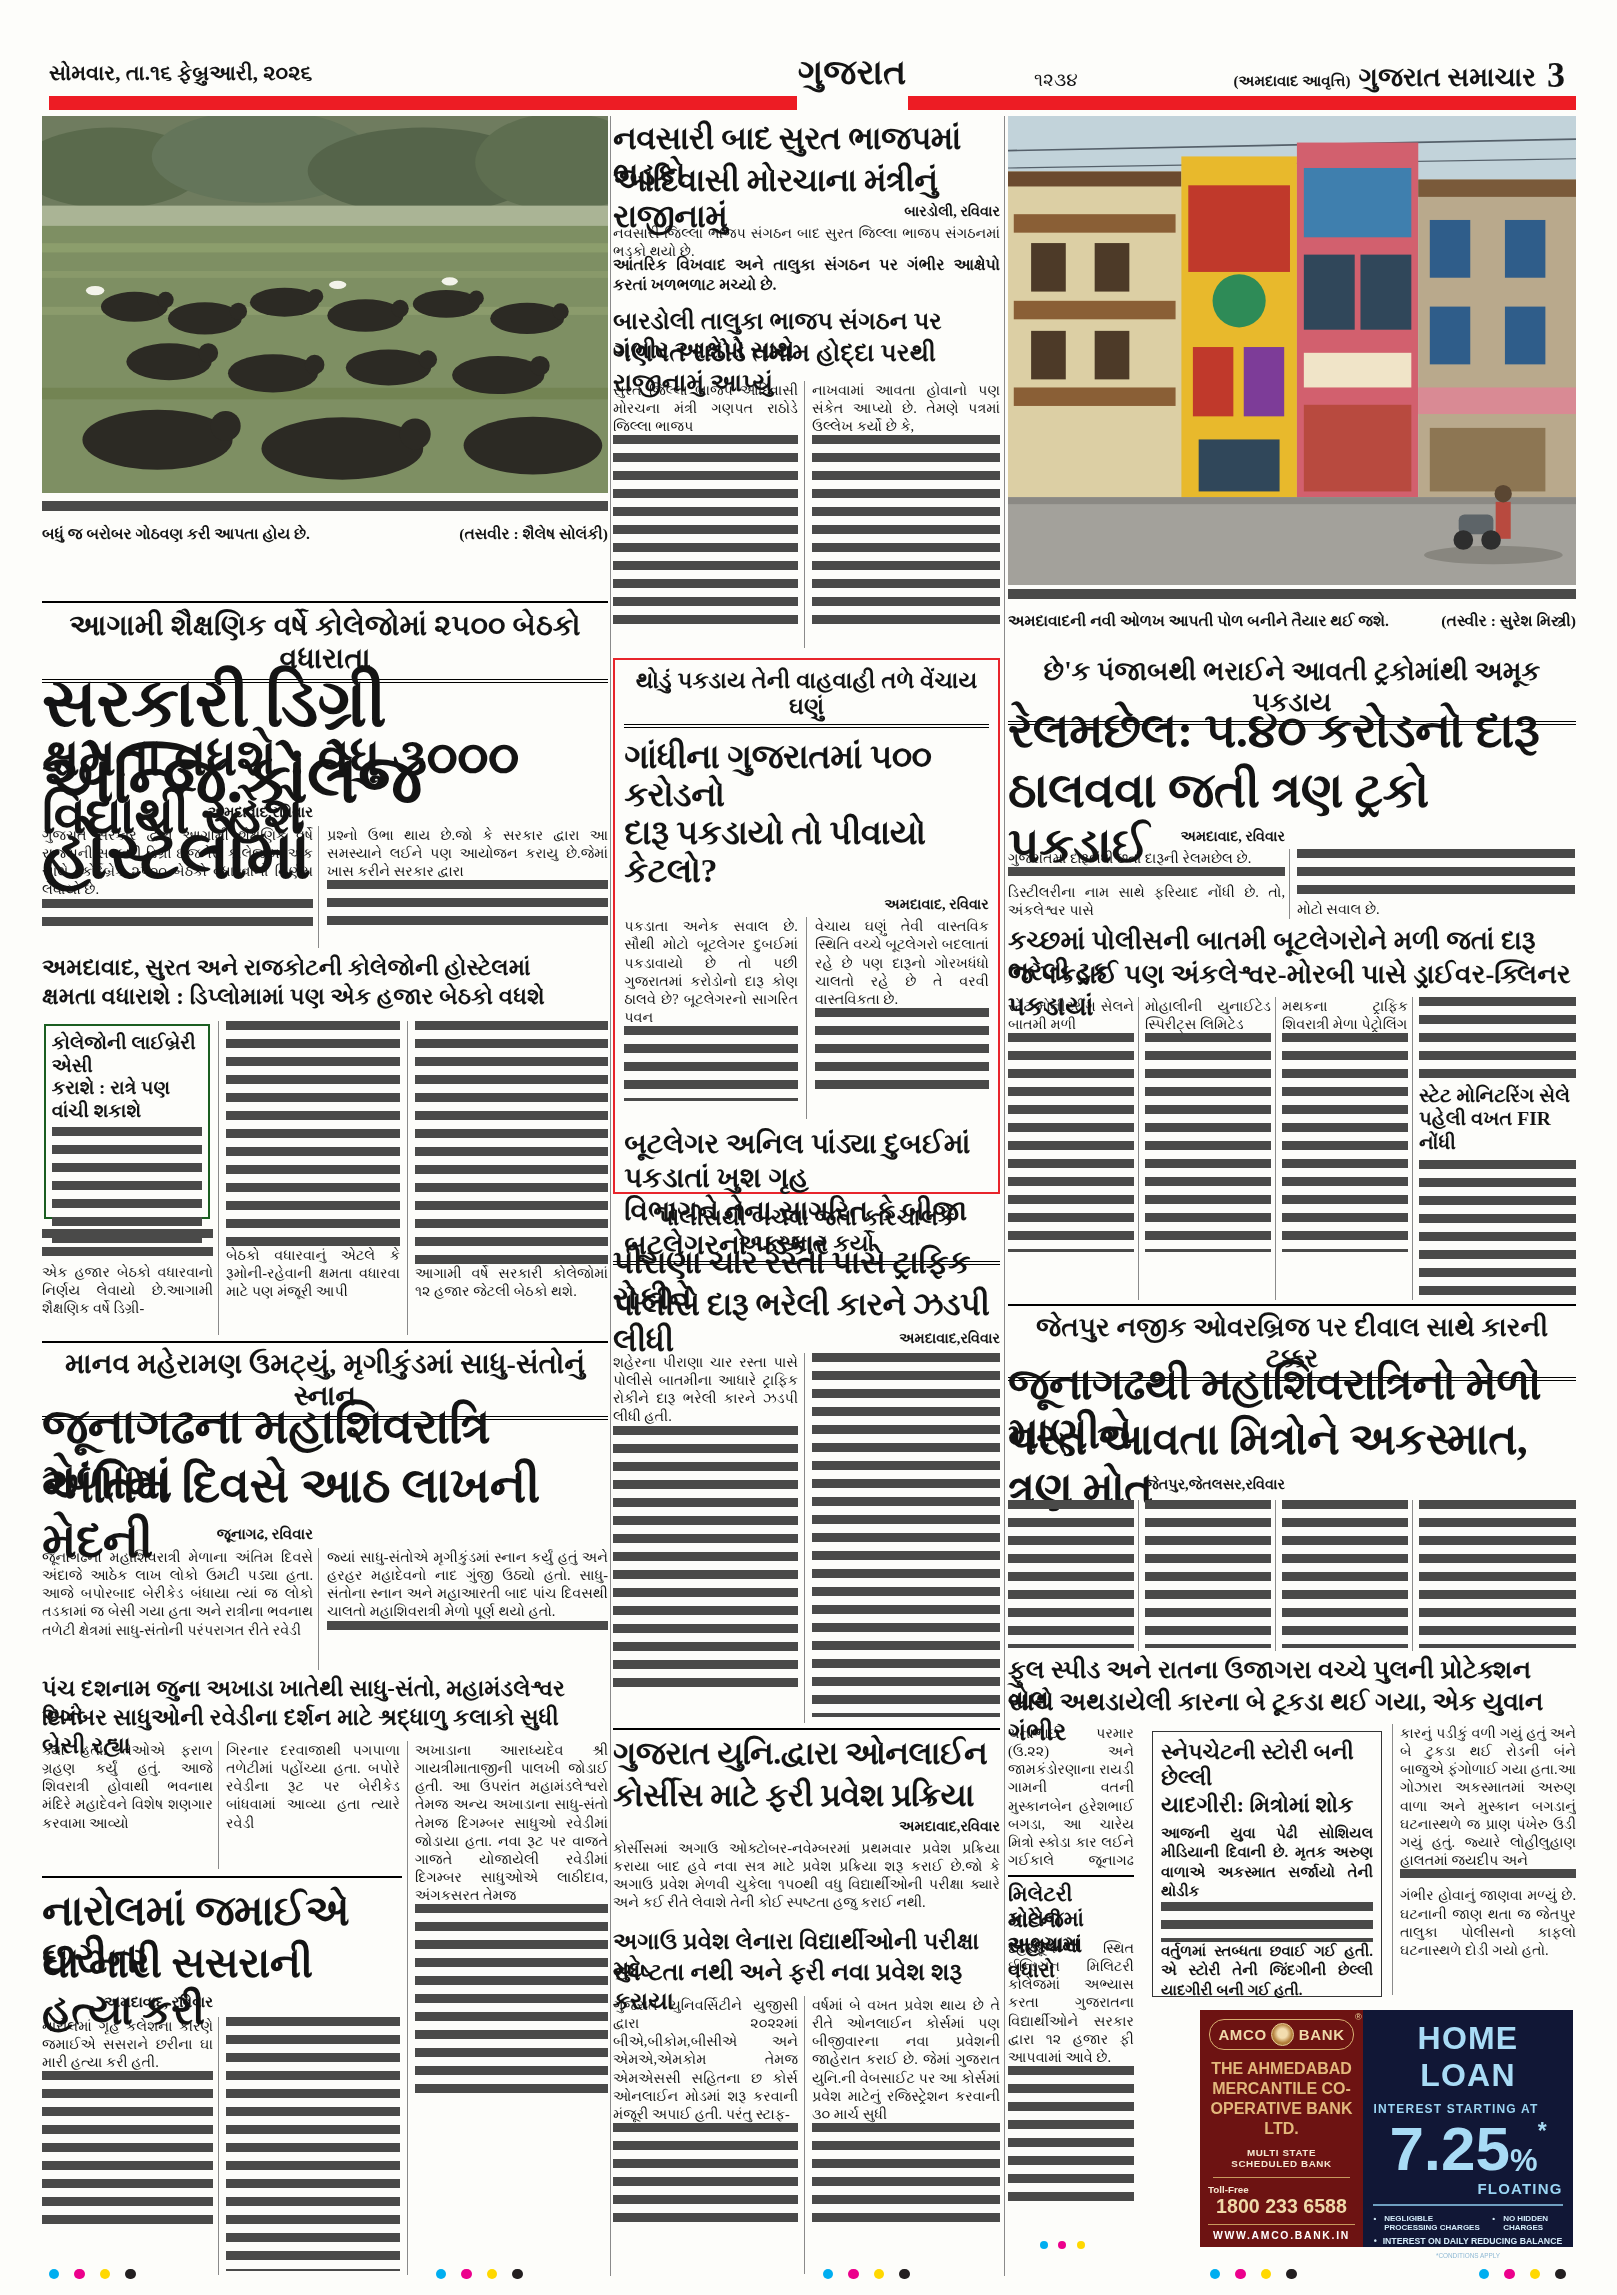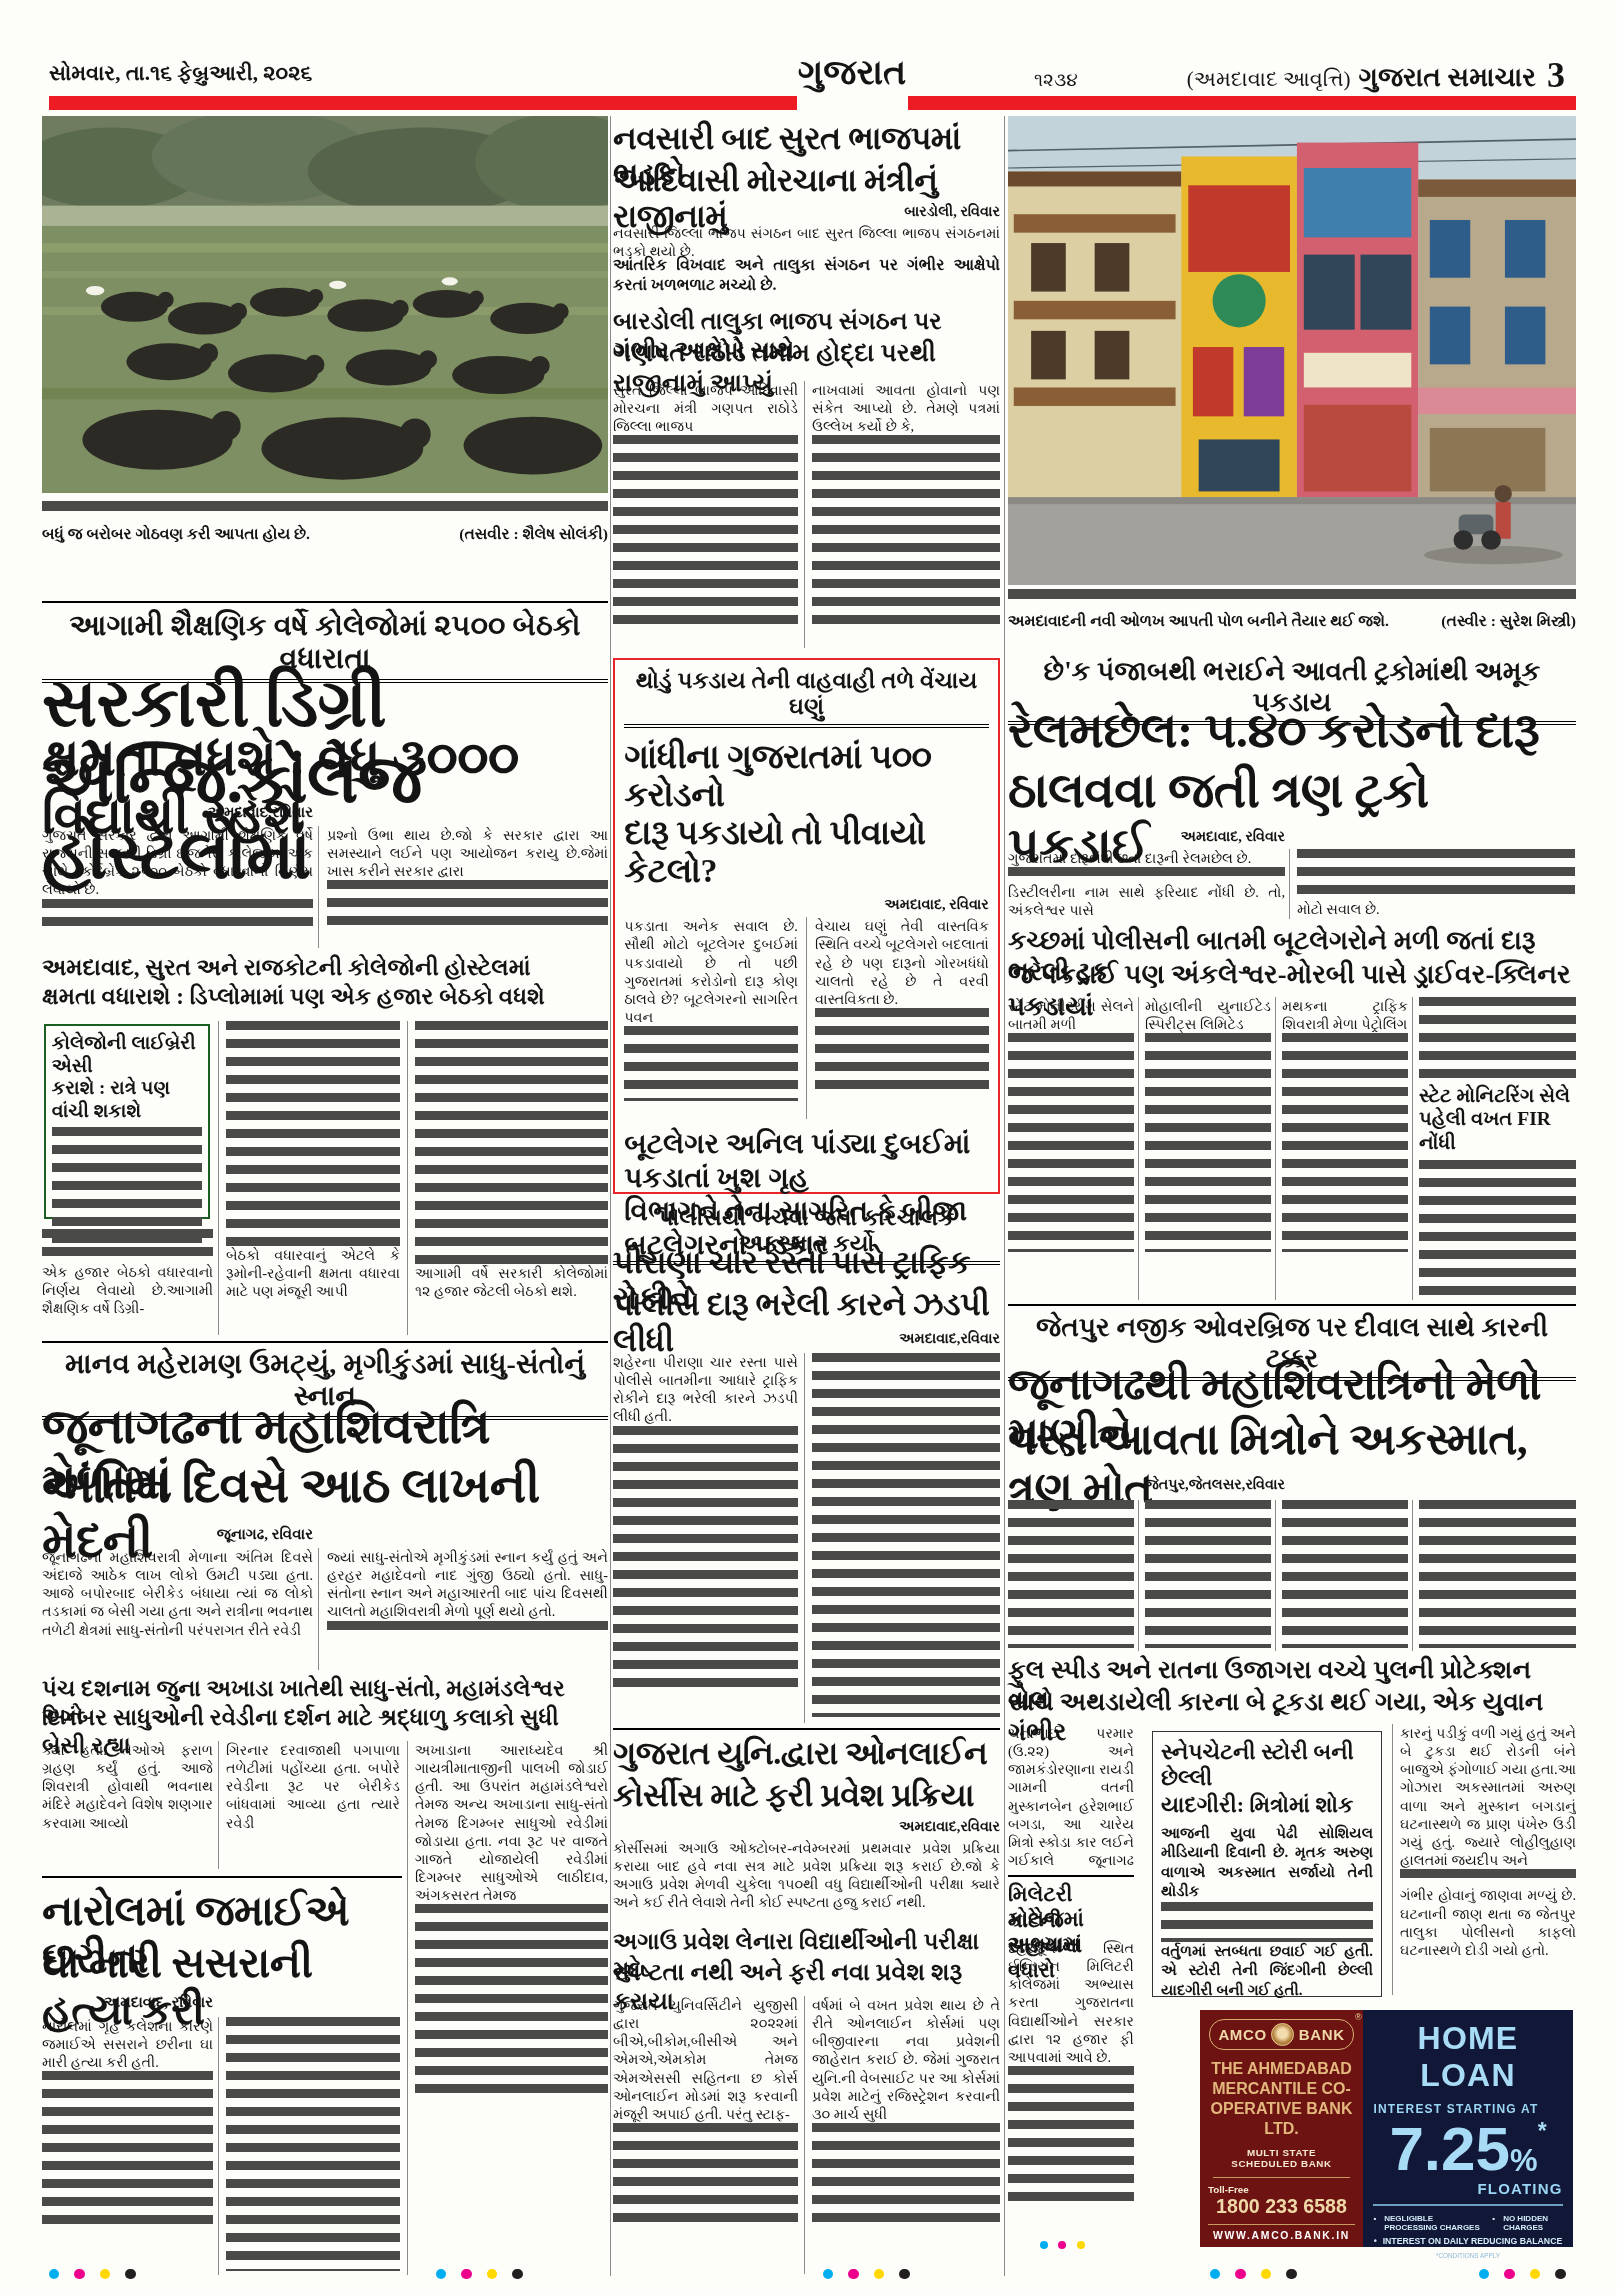--- a/index.html
+++ b/index.html
@@ -26,21 +26,21 @@
 
 <div id="page">
 
   <div class="abs" style="left:0;top:0;width:1617px;height:113px;">
     <div class="abs" style="left:49px;top:61px;font-size:21px;font-weight:900;">સોમવાર, તા.૧૬ ફેબ્રુઆરી, ૨૦૨૬</div>
     <div class="abs" style="left:49px;top:96px;width:748px;height:14px;background:#ed1c24;"></div>
     <div class="abs" style="left:796px;top:53px;width:112px;text-align:center;font-size:35px;font-weight:900;">ગુજરાત</div>
     <div class="abs" style="left:908px;top:96px;width:668px;height:14px;background:#ed1c24;"></div>
     <div class="abs" style="left:1034px;top:70px;font-size:18.5px;">૧૨૩૪</div>
     <div class="abs" style="left:1184px;top:62px;width:352px;display:flex;justify-content:flex-end;align-items:baseline;gap:8px;">
-      <span style="font-size:21px;font-weight:400;">(અમદાવાદ આવૃત્તિ)</span>
+      <span style="font-size:15px;font-weight:700;">(અમદાવાદ આવૃત્તિ)</span>
       <span style="font-size:26.6px;font-weight:900;">ગુજરાત સમાચાર</span>
     </div>
     <div class="abs" style="left:1547px;top:54px;font-size:36px;font-weight:900;">3</div>
   </div>
 
   <div class="vr" style="left:610px;top:116px;height:2160px;"></div>
   <div class="vr" style="left:1004px;top:116px;height:2160px;"></div>
 
   <div class="abs" style="left:42px;top:116px;width:566px;height:377px;">
     <svg width="100%" height="100%" viewBox="0 0 980 652" preserveAspectRatio="none">

